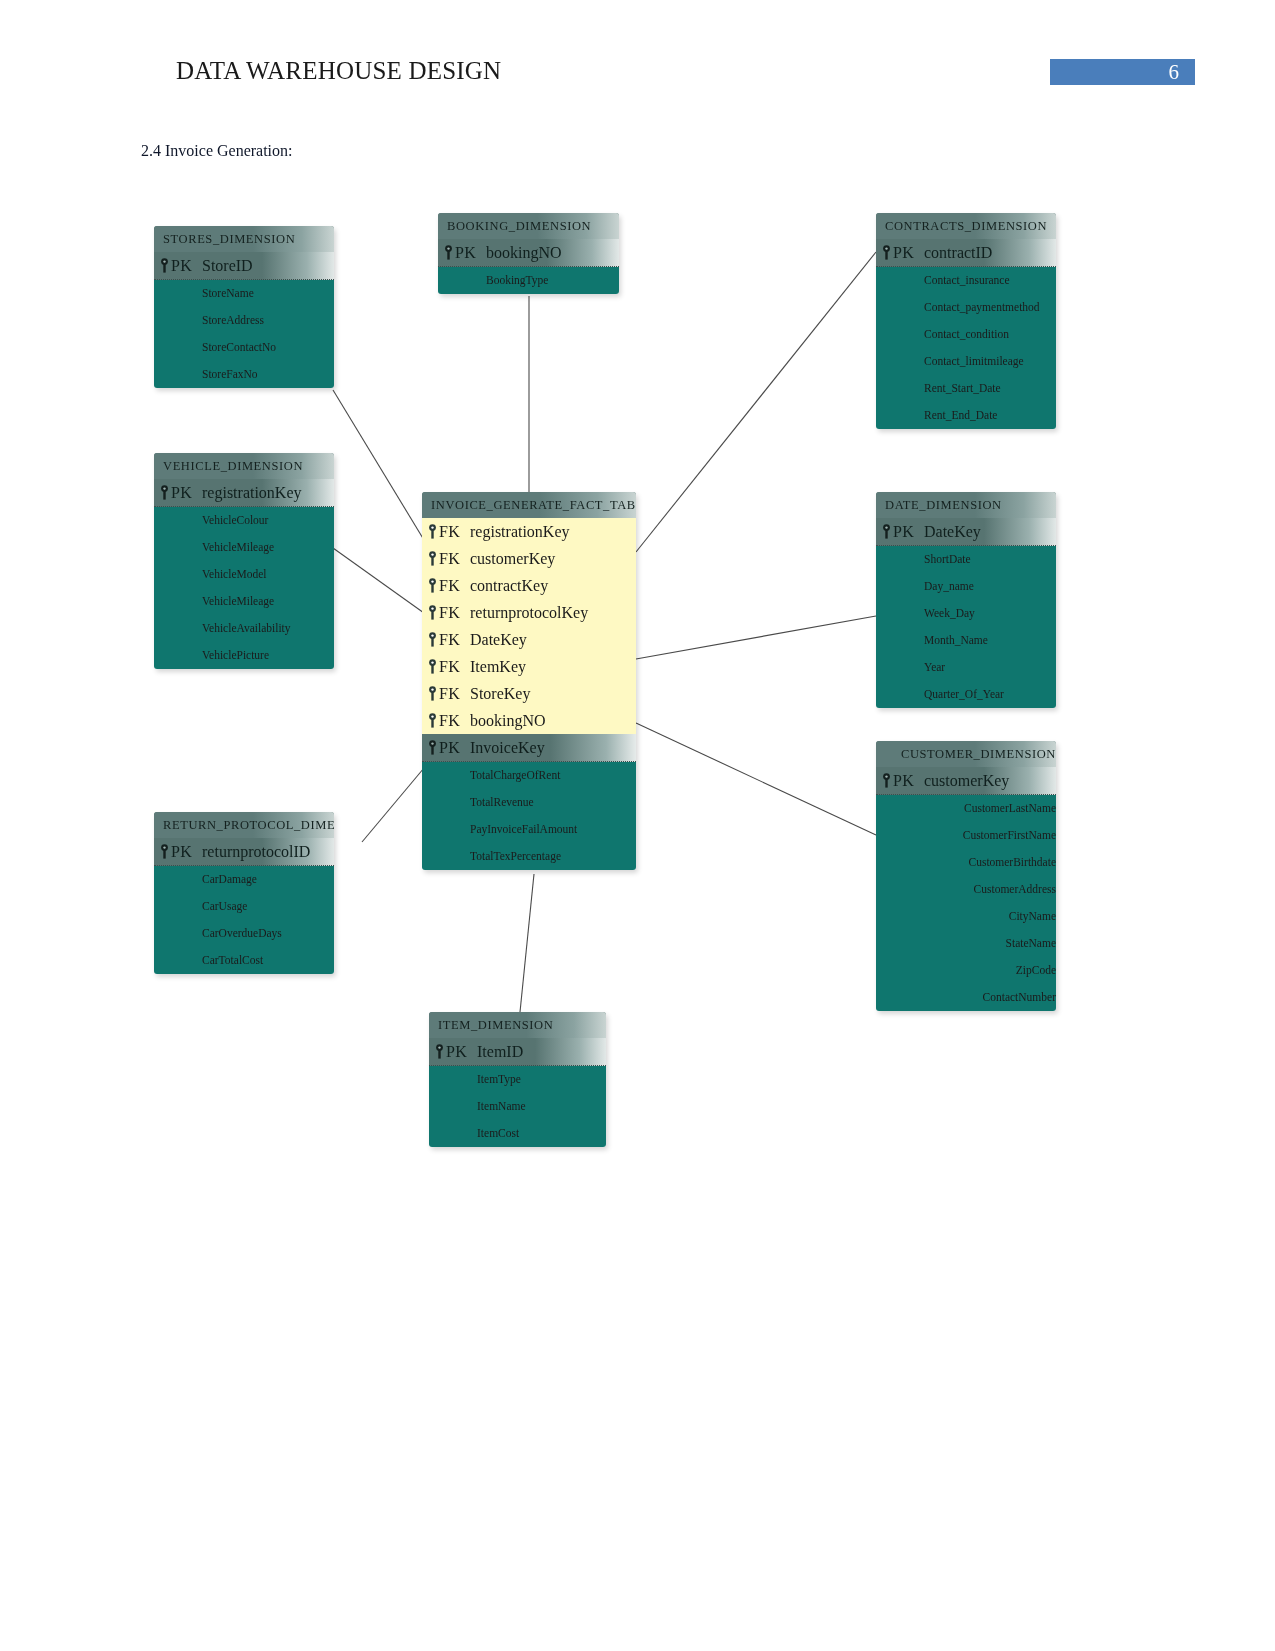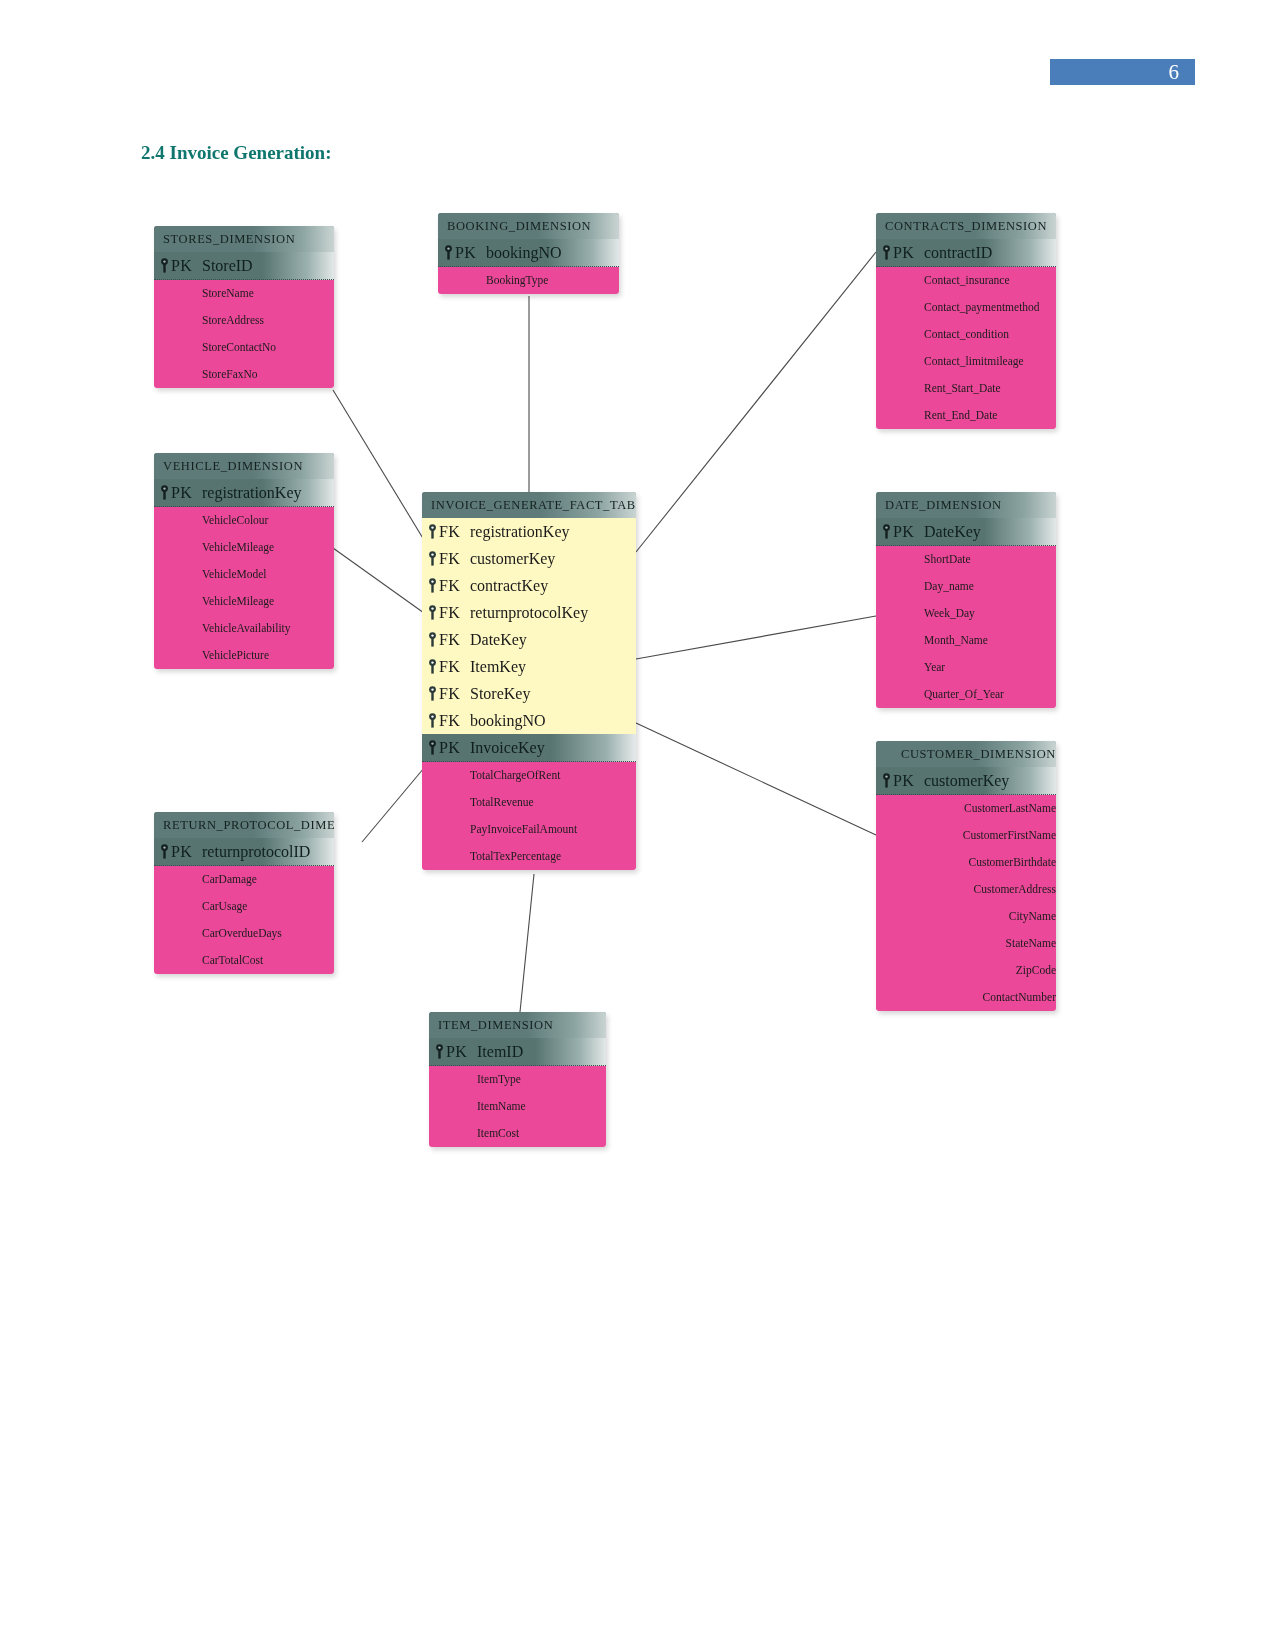--- a/index.html
+++ b/index.html
@@ -46,23 +46,23 @@
     font-size: 21px;
     color: #ffffff;
     line-height: 24px;
   }
 
   
   #section-title {
     position: absolute;
     left: 141px;
     top: 142px;
-    font-size: 19px;
-    font-weight: bold;
-    color: #0f766e;
+    font-size: 16px;
+    font-weight: normal;
+    color: #0f172a;
     white-space: nowrap;
   }
 
   
   #erd-canvas {
     position: absolute;
     left: 0;
     top: 0;
     width: 1275px;
     height: 1651px;
@@ -125,21 +125,21 @@
     left: 48px;
     top: 0;
     font-size: 16px;
   }
   .attr-row {
     height: 27px;
     line-height: 27px;
     padding-left: 48px;
     font-size: 11.5px;
     color: #1b1b1b;
-    background: #ec4899;
+    background: #0f766e;
     white-space: nowrap;
   }
   .fk-row {
     height: 27px;
     line-height: 27px;
     font-size: 12px;
     color: #1b1b1b;
     background: #fef9c3;
     position: relative;
     white-space: nowrap;
@@ -152,20 +152,21 @@
     background-color: #577471;
     color: #10201e;
     border-bottom: 1px dotted #3b4f4d;
   }
   .pk-highlight .key-tag, .pk-highlight .key-name { color: #0f1e1c; }
 </style>
 </head>
 <body>
 
 <div id="doc-header">
+  <div id="header-title">DATA WAREHOUSE DESIGN</div>
   <div id="page-number-box">
     <span id="page-number-text">6</span>
   </div>
 </div>
 
 <div id="section-title">2.4 Invoice Generation:</div>
 
 <div id="erd-canvas">
 
   <svg id="erd-lines" viewBox="0 0 1275 1651">

